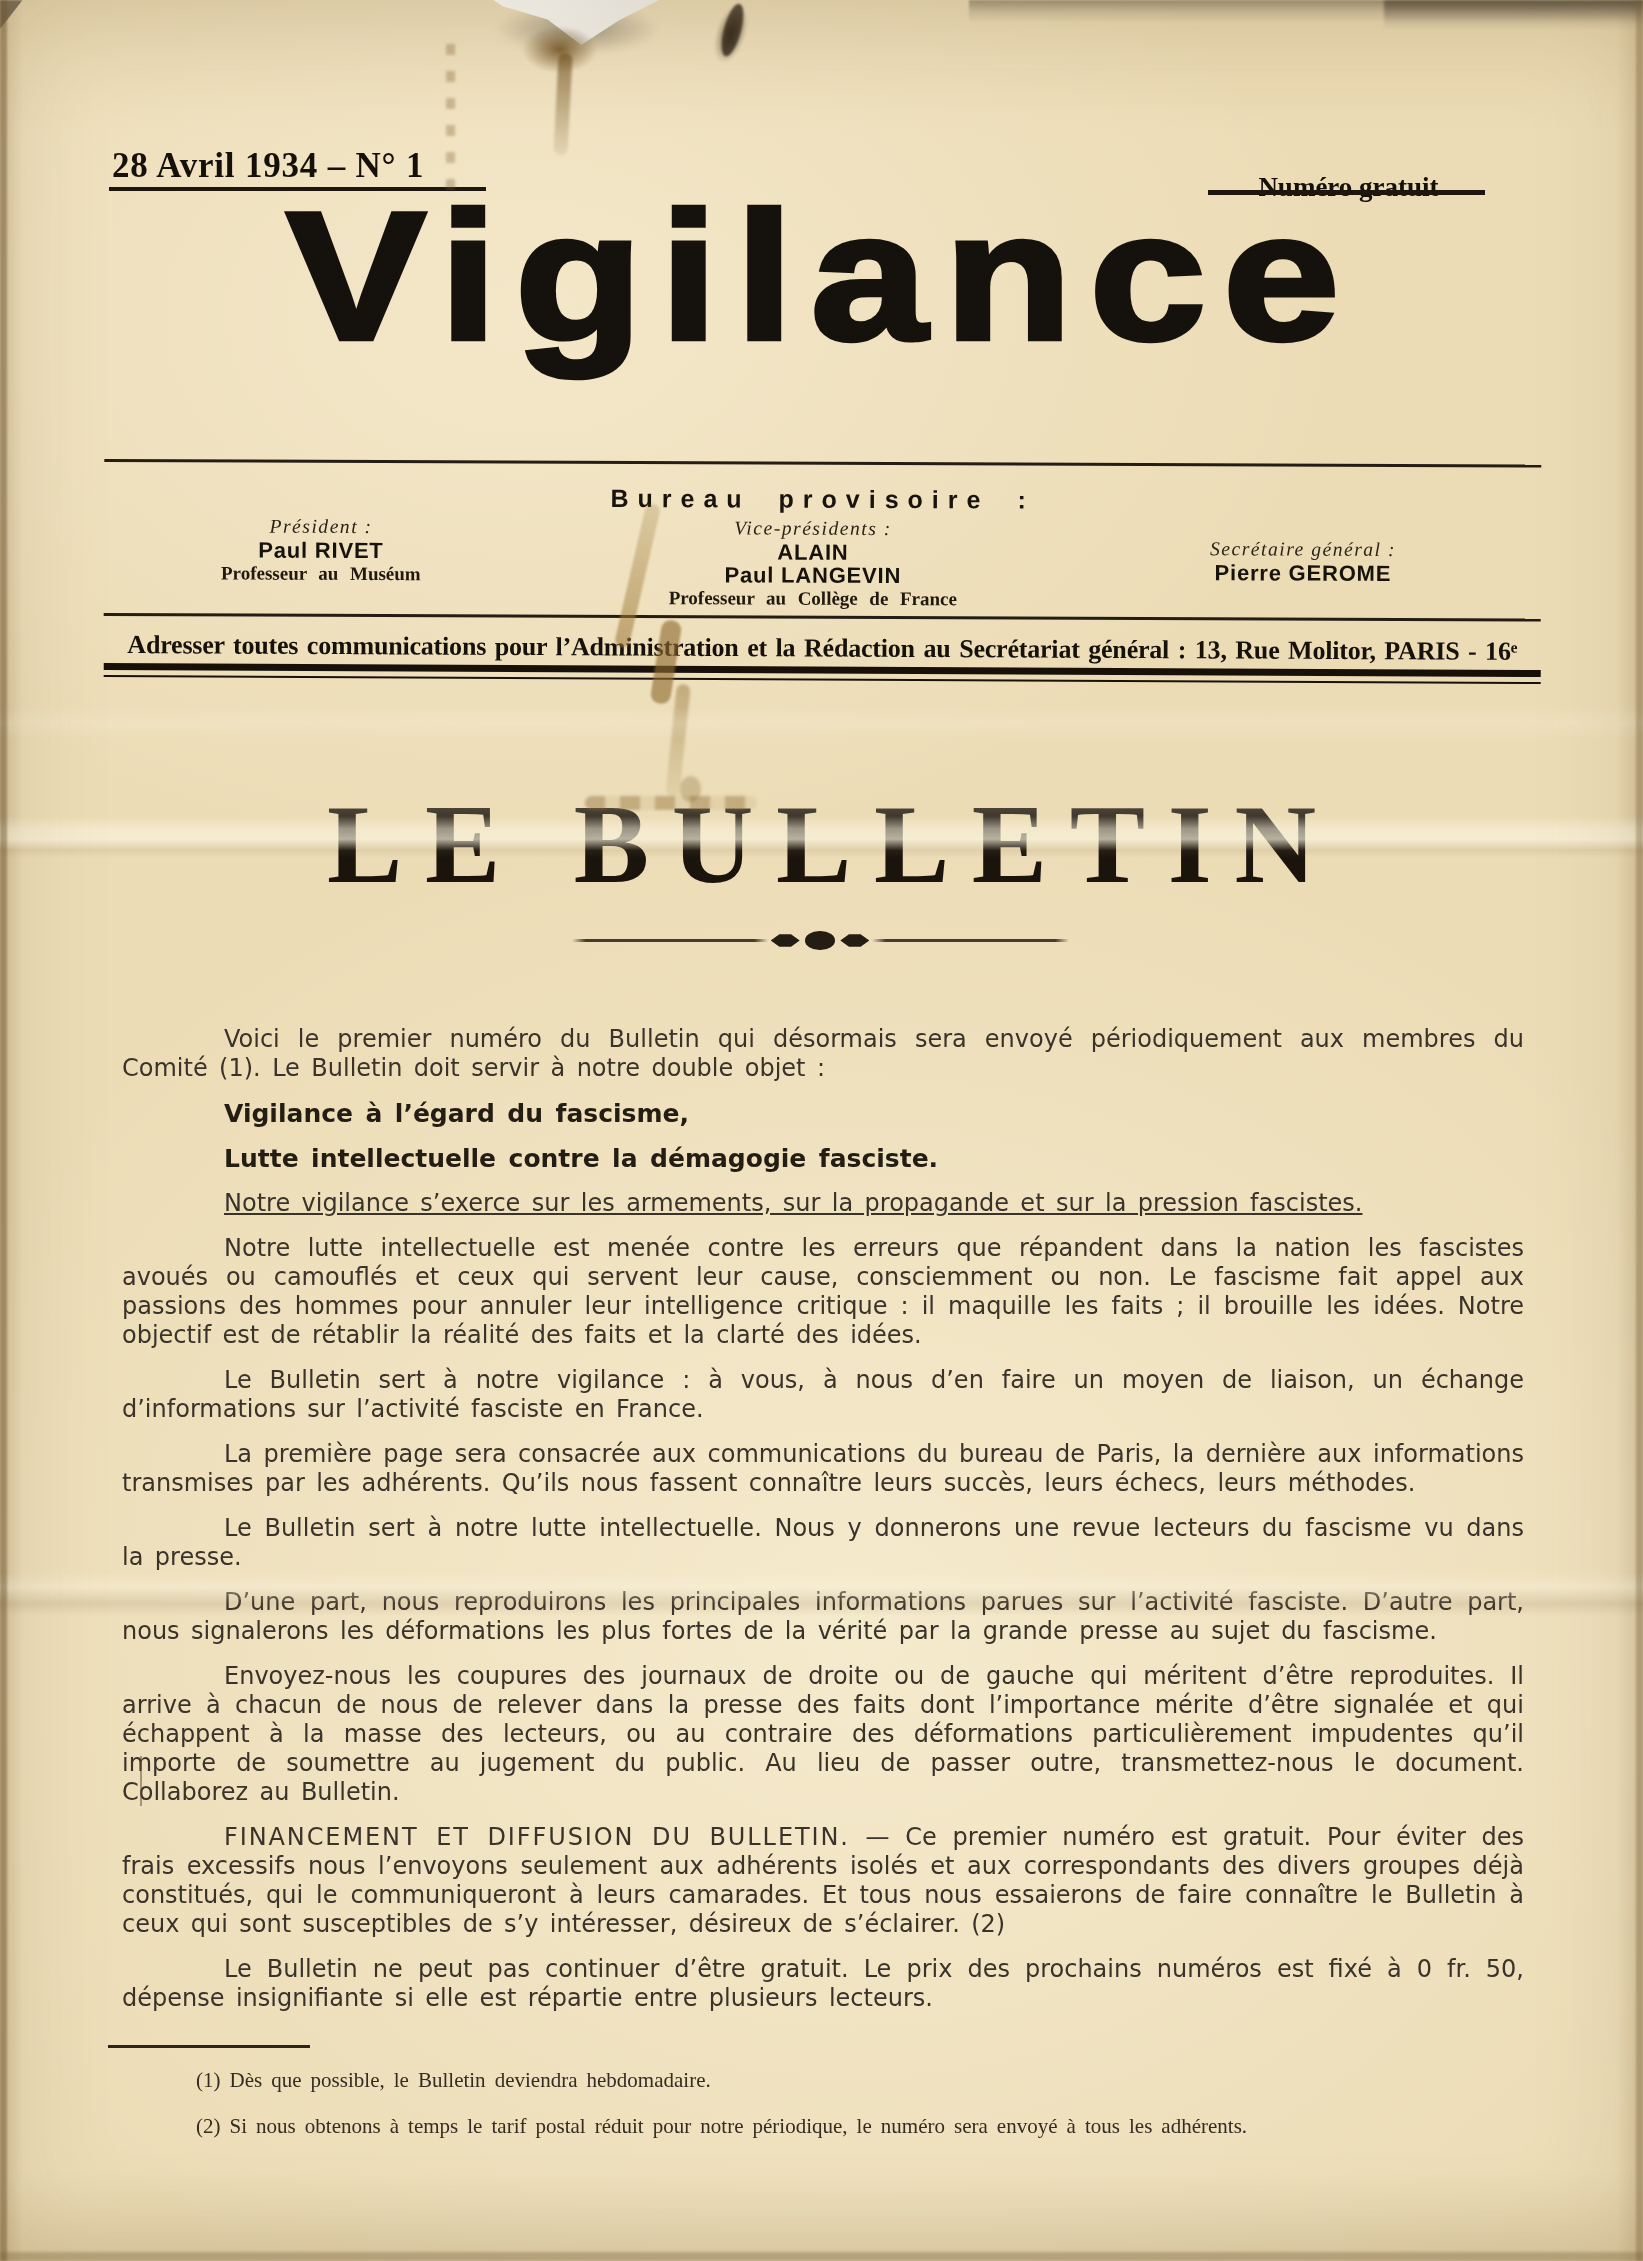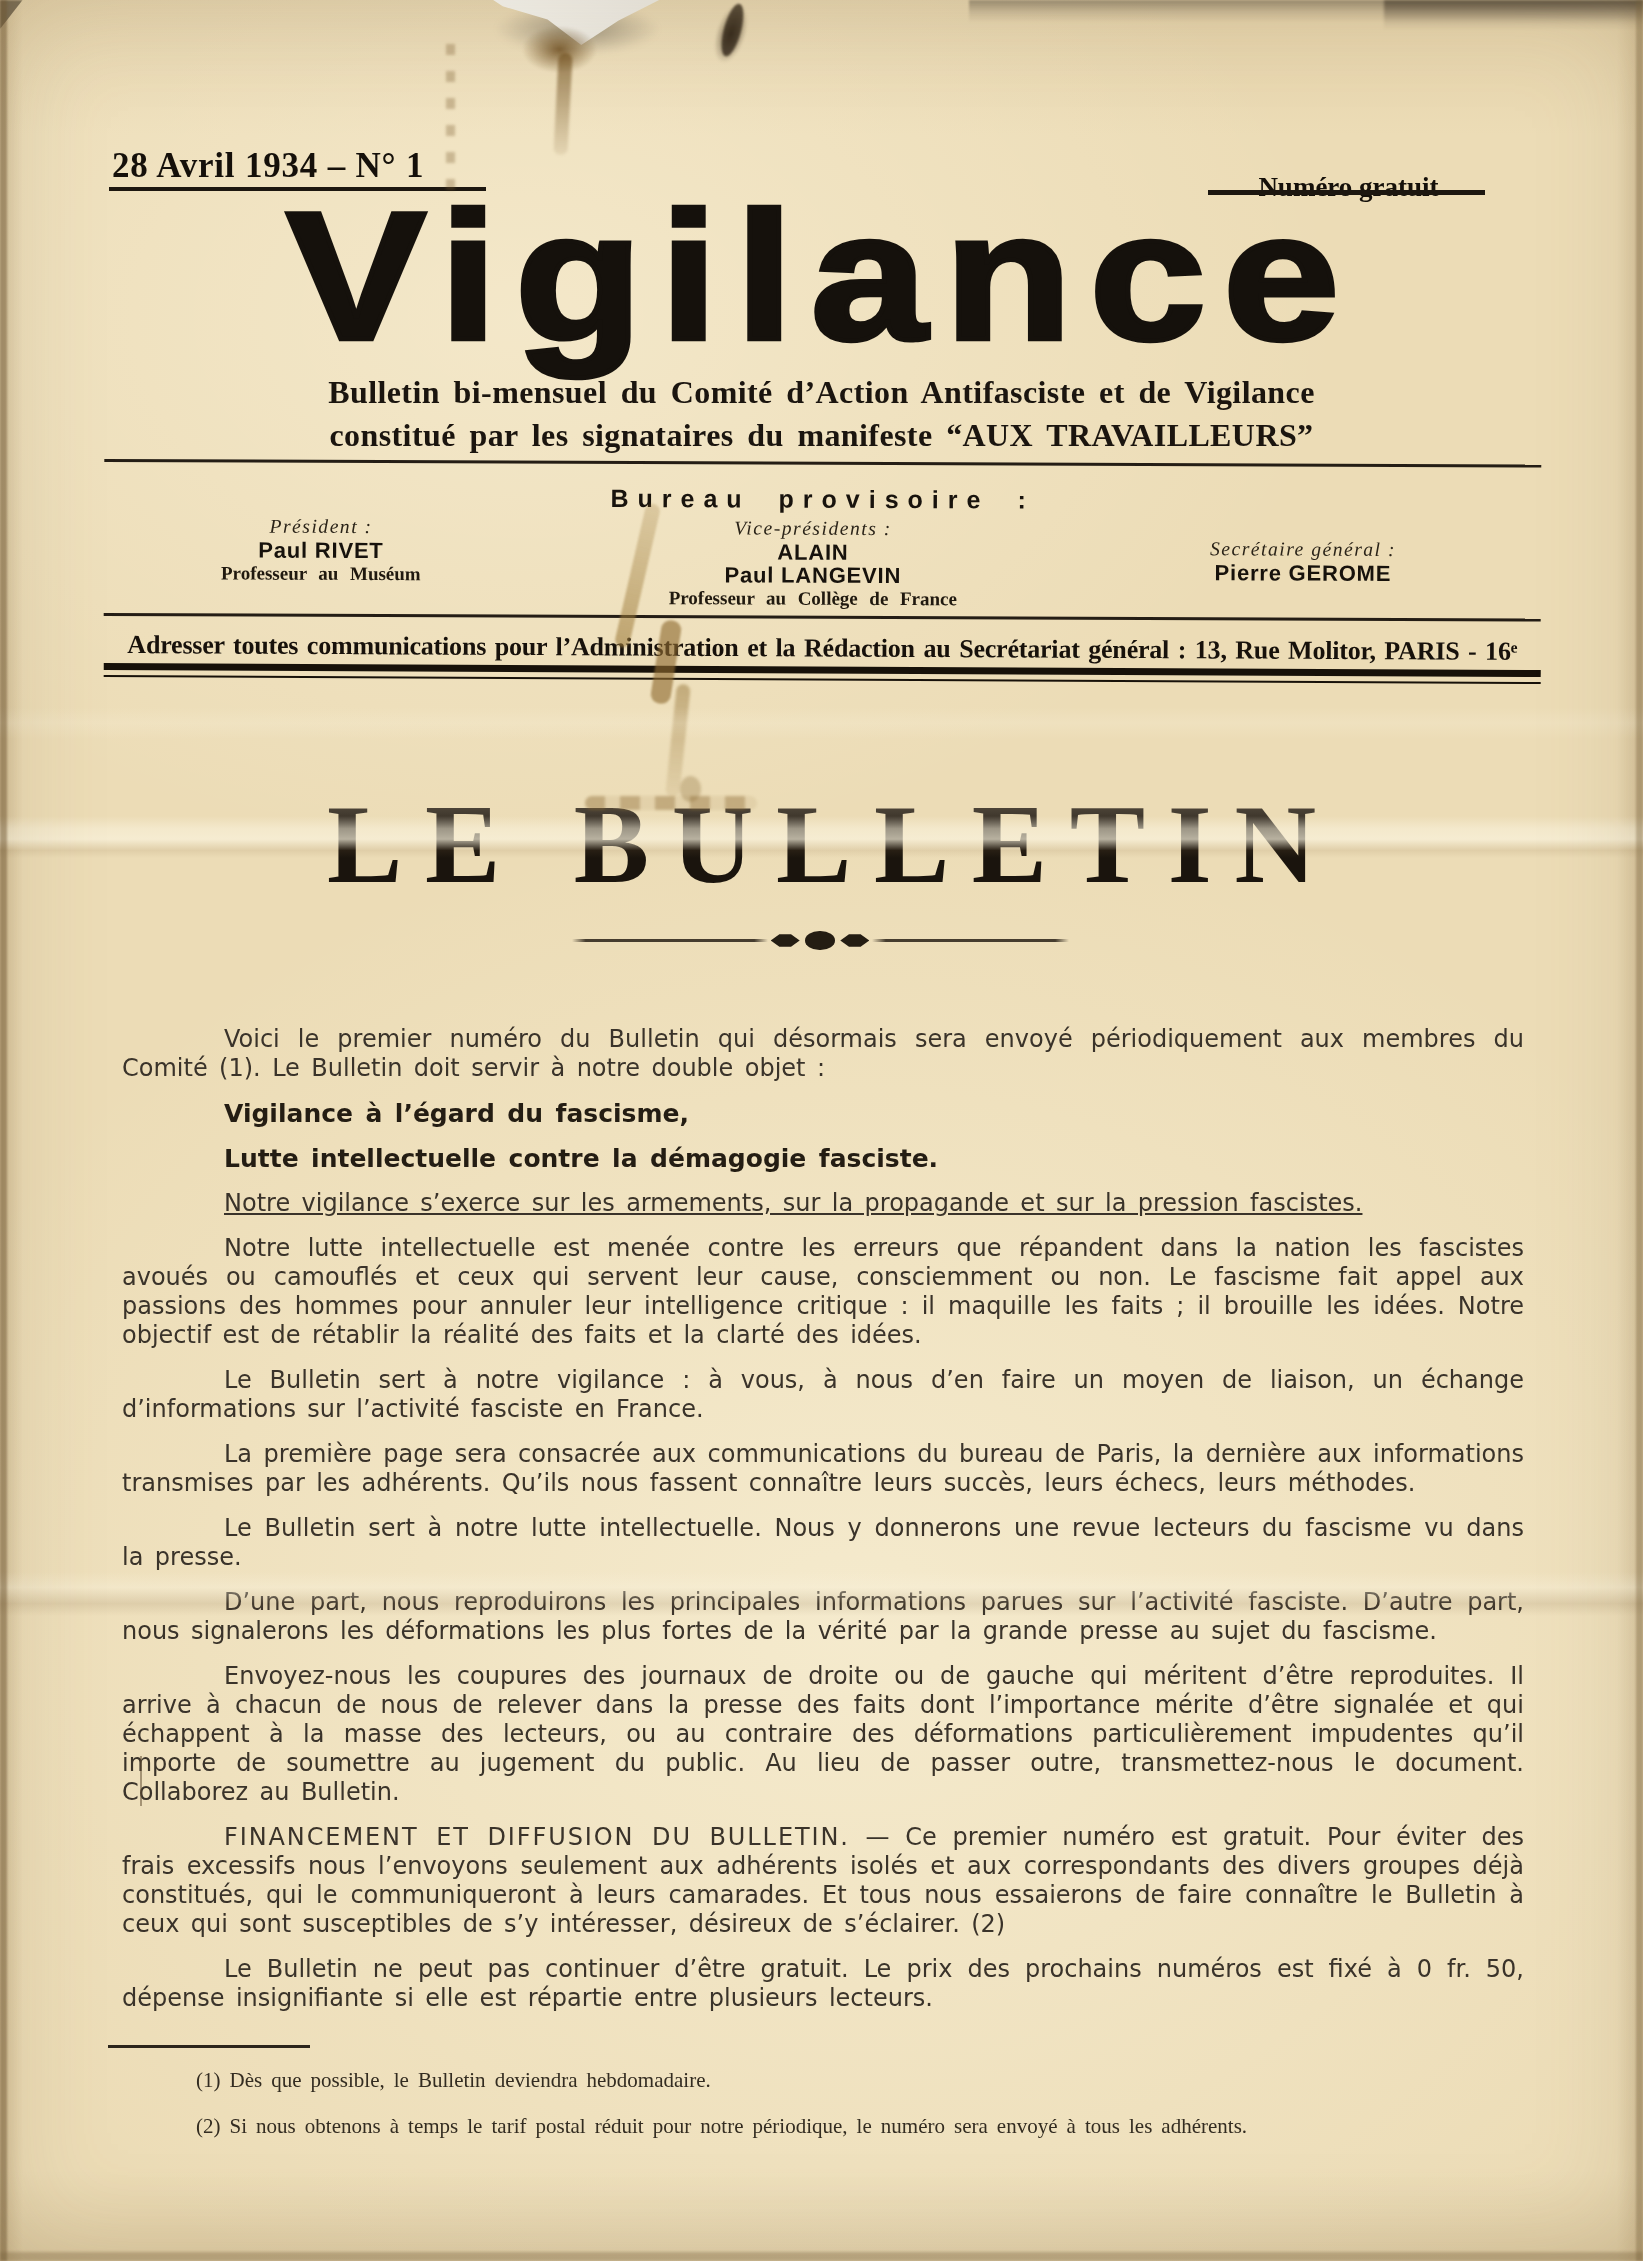--- a/index.html
+++ b/index.html
@@ -137,24 +137,20 @@
 <body>
 
 <div class="page">
 
   <div class="abs dateline">28 Avril 1934 – N° 1</div>
   <div class="rule dateline-rule"></div>
   <div class="abs gratuit">Numéro gratuit</div>
   <div class="rule gratuit-rule"></div>
 
   <div class="abs masthead">Vigilance</div>
-  <div class="abs subtitle">
-    <div>Bulletin bi-mensuel du Comité d’Action Antifasciste et de Vigilance</div>
-    <div>constitué par les signataires du manifeste “AUX TRAVAILLEURS”</div>
-  </div>
 
   <div class="abs bureau">
     <div class="bureau-heading">Bureau provisoire :</div>
     <div class="bcol bcol-president">
       <div class="role">Président :</div>
       <div class="bname">Paul RIVET</div>
       <div class="baffil">Professeur au Muséum</div>
     </div>
     <div class="bcol bcol-vice">
       <div class="role">Vice-présidents :</div>

